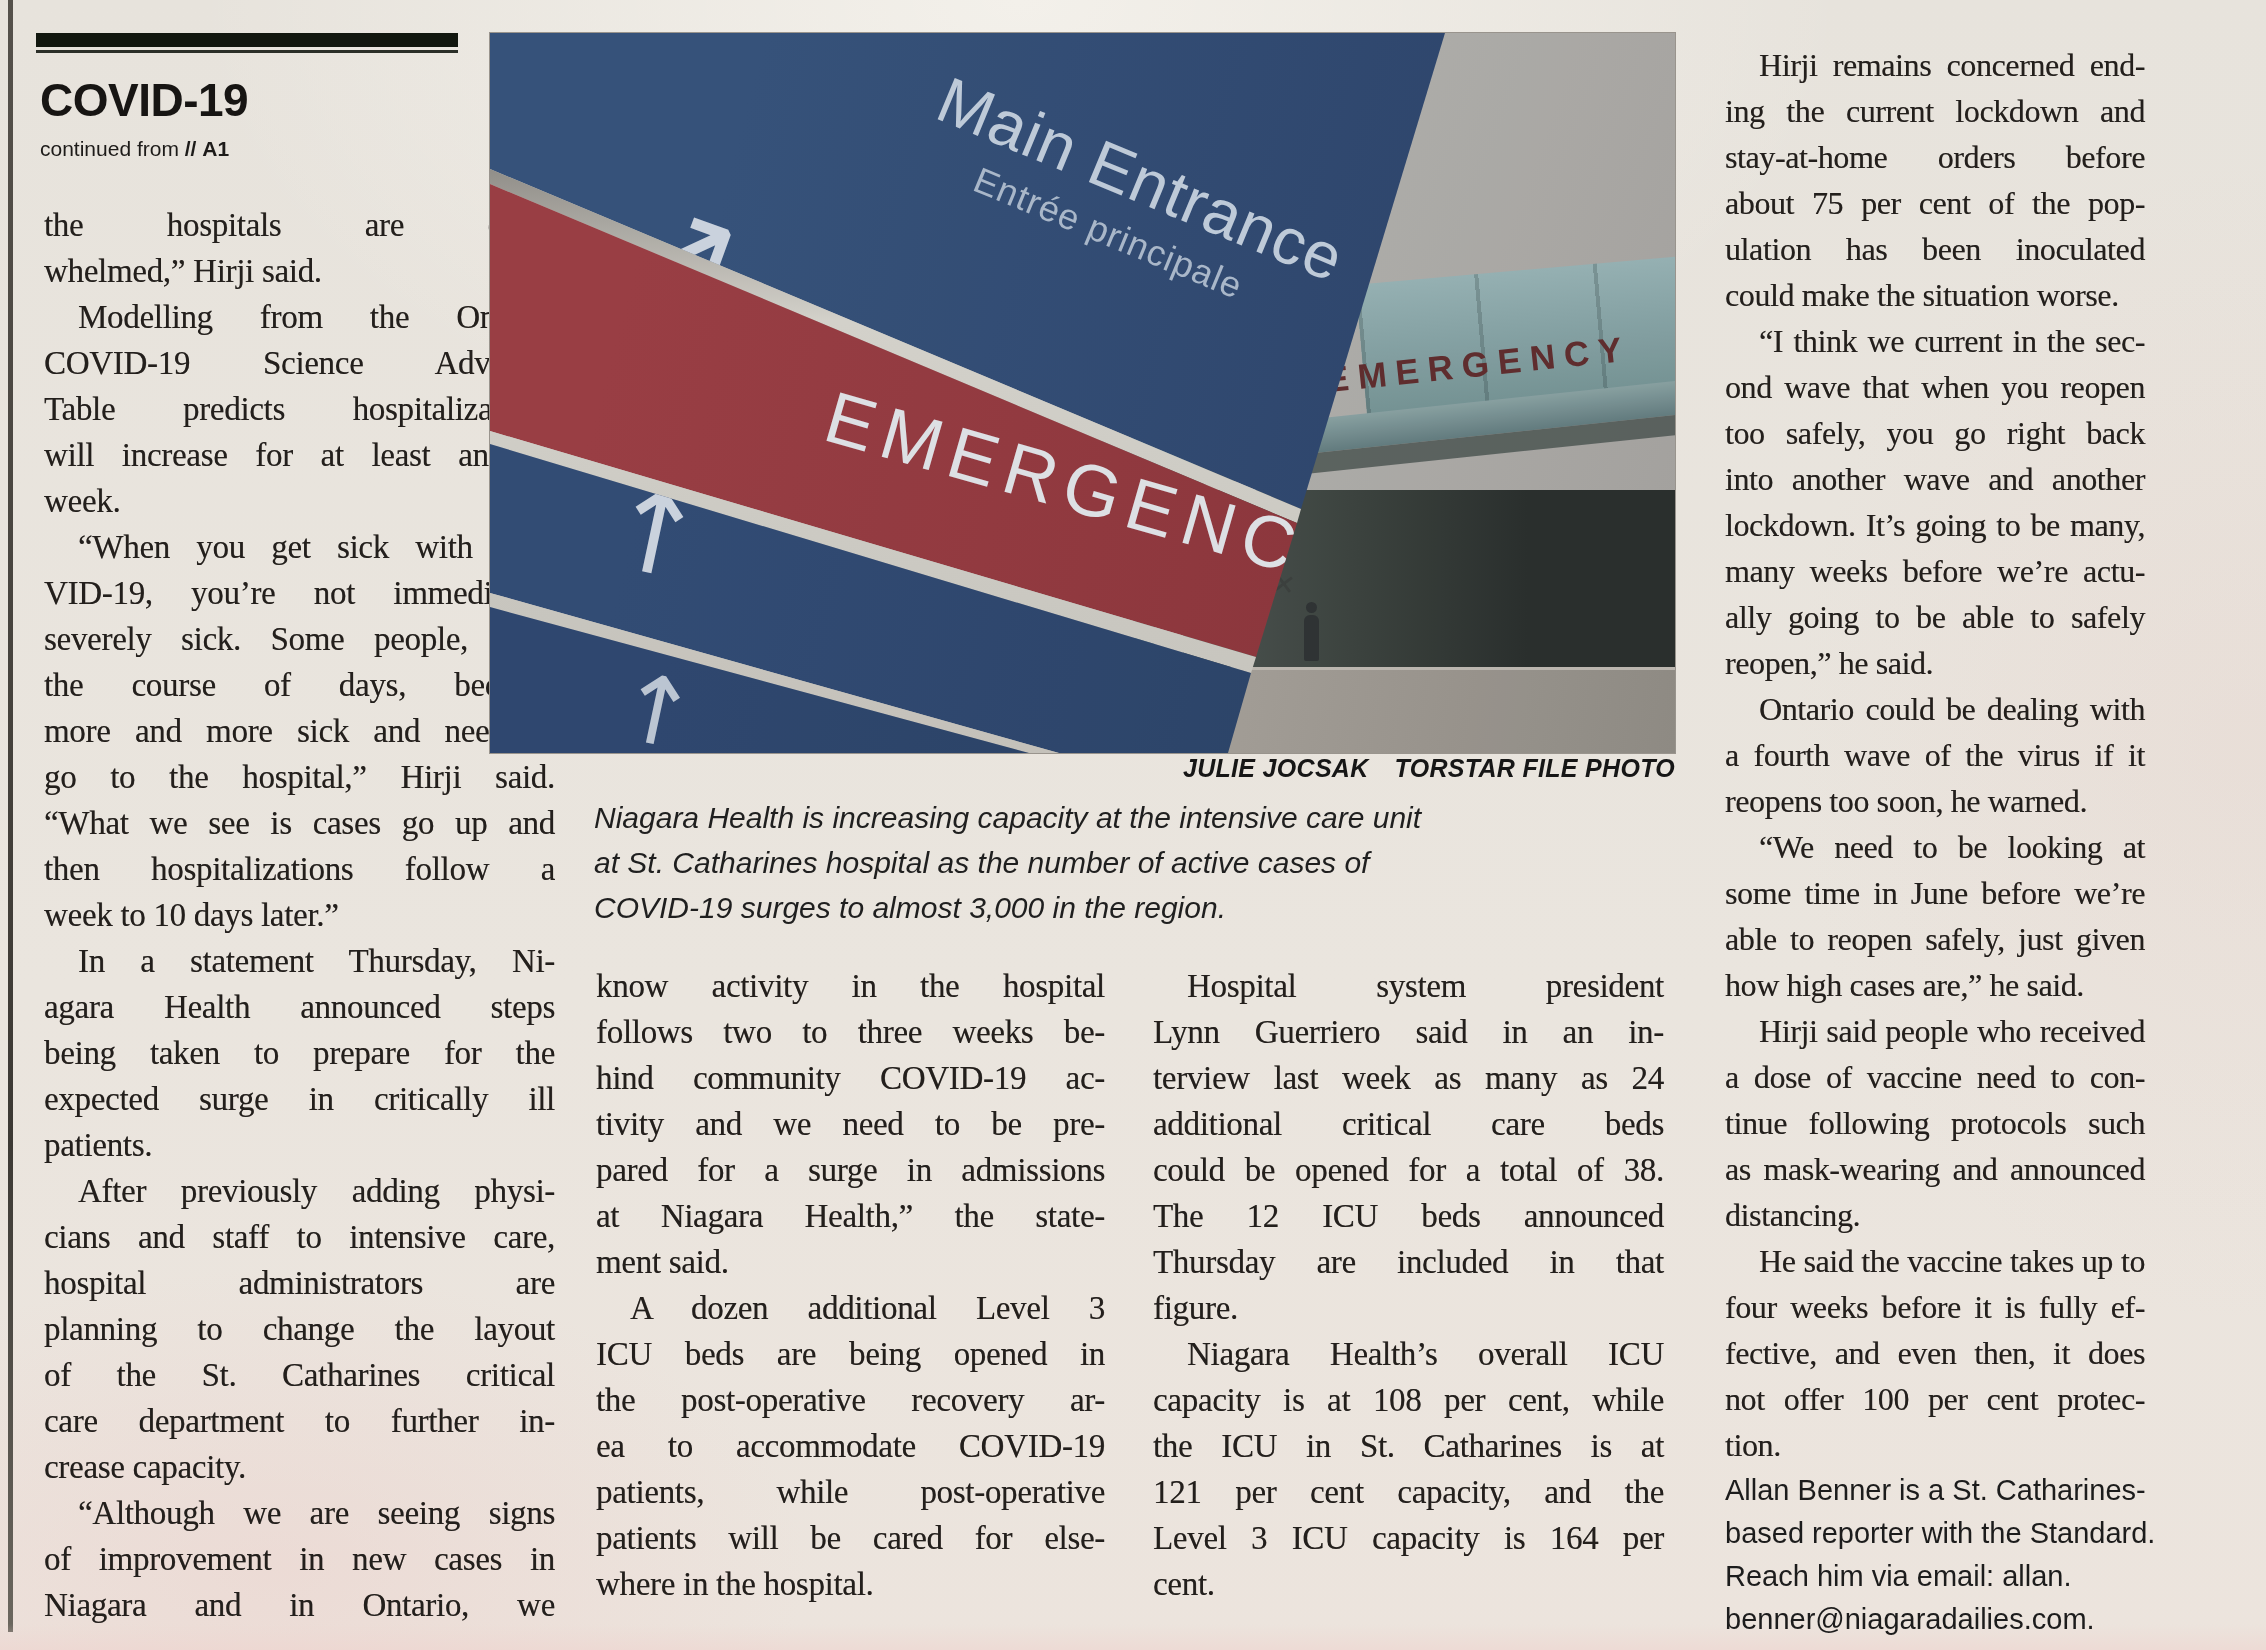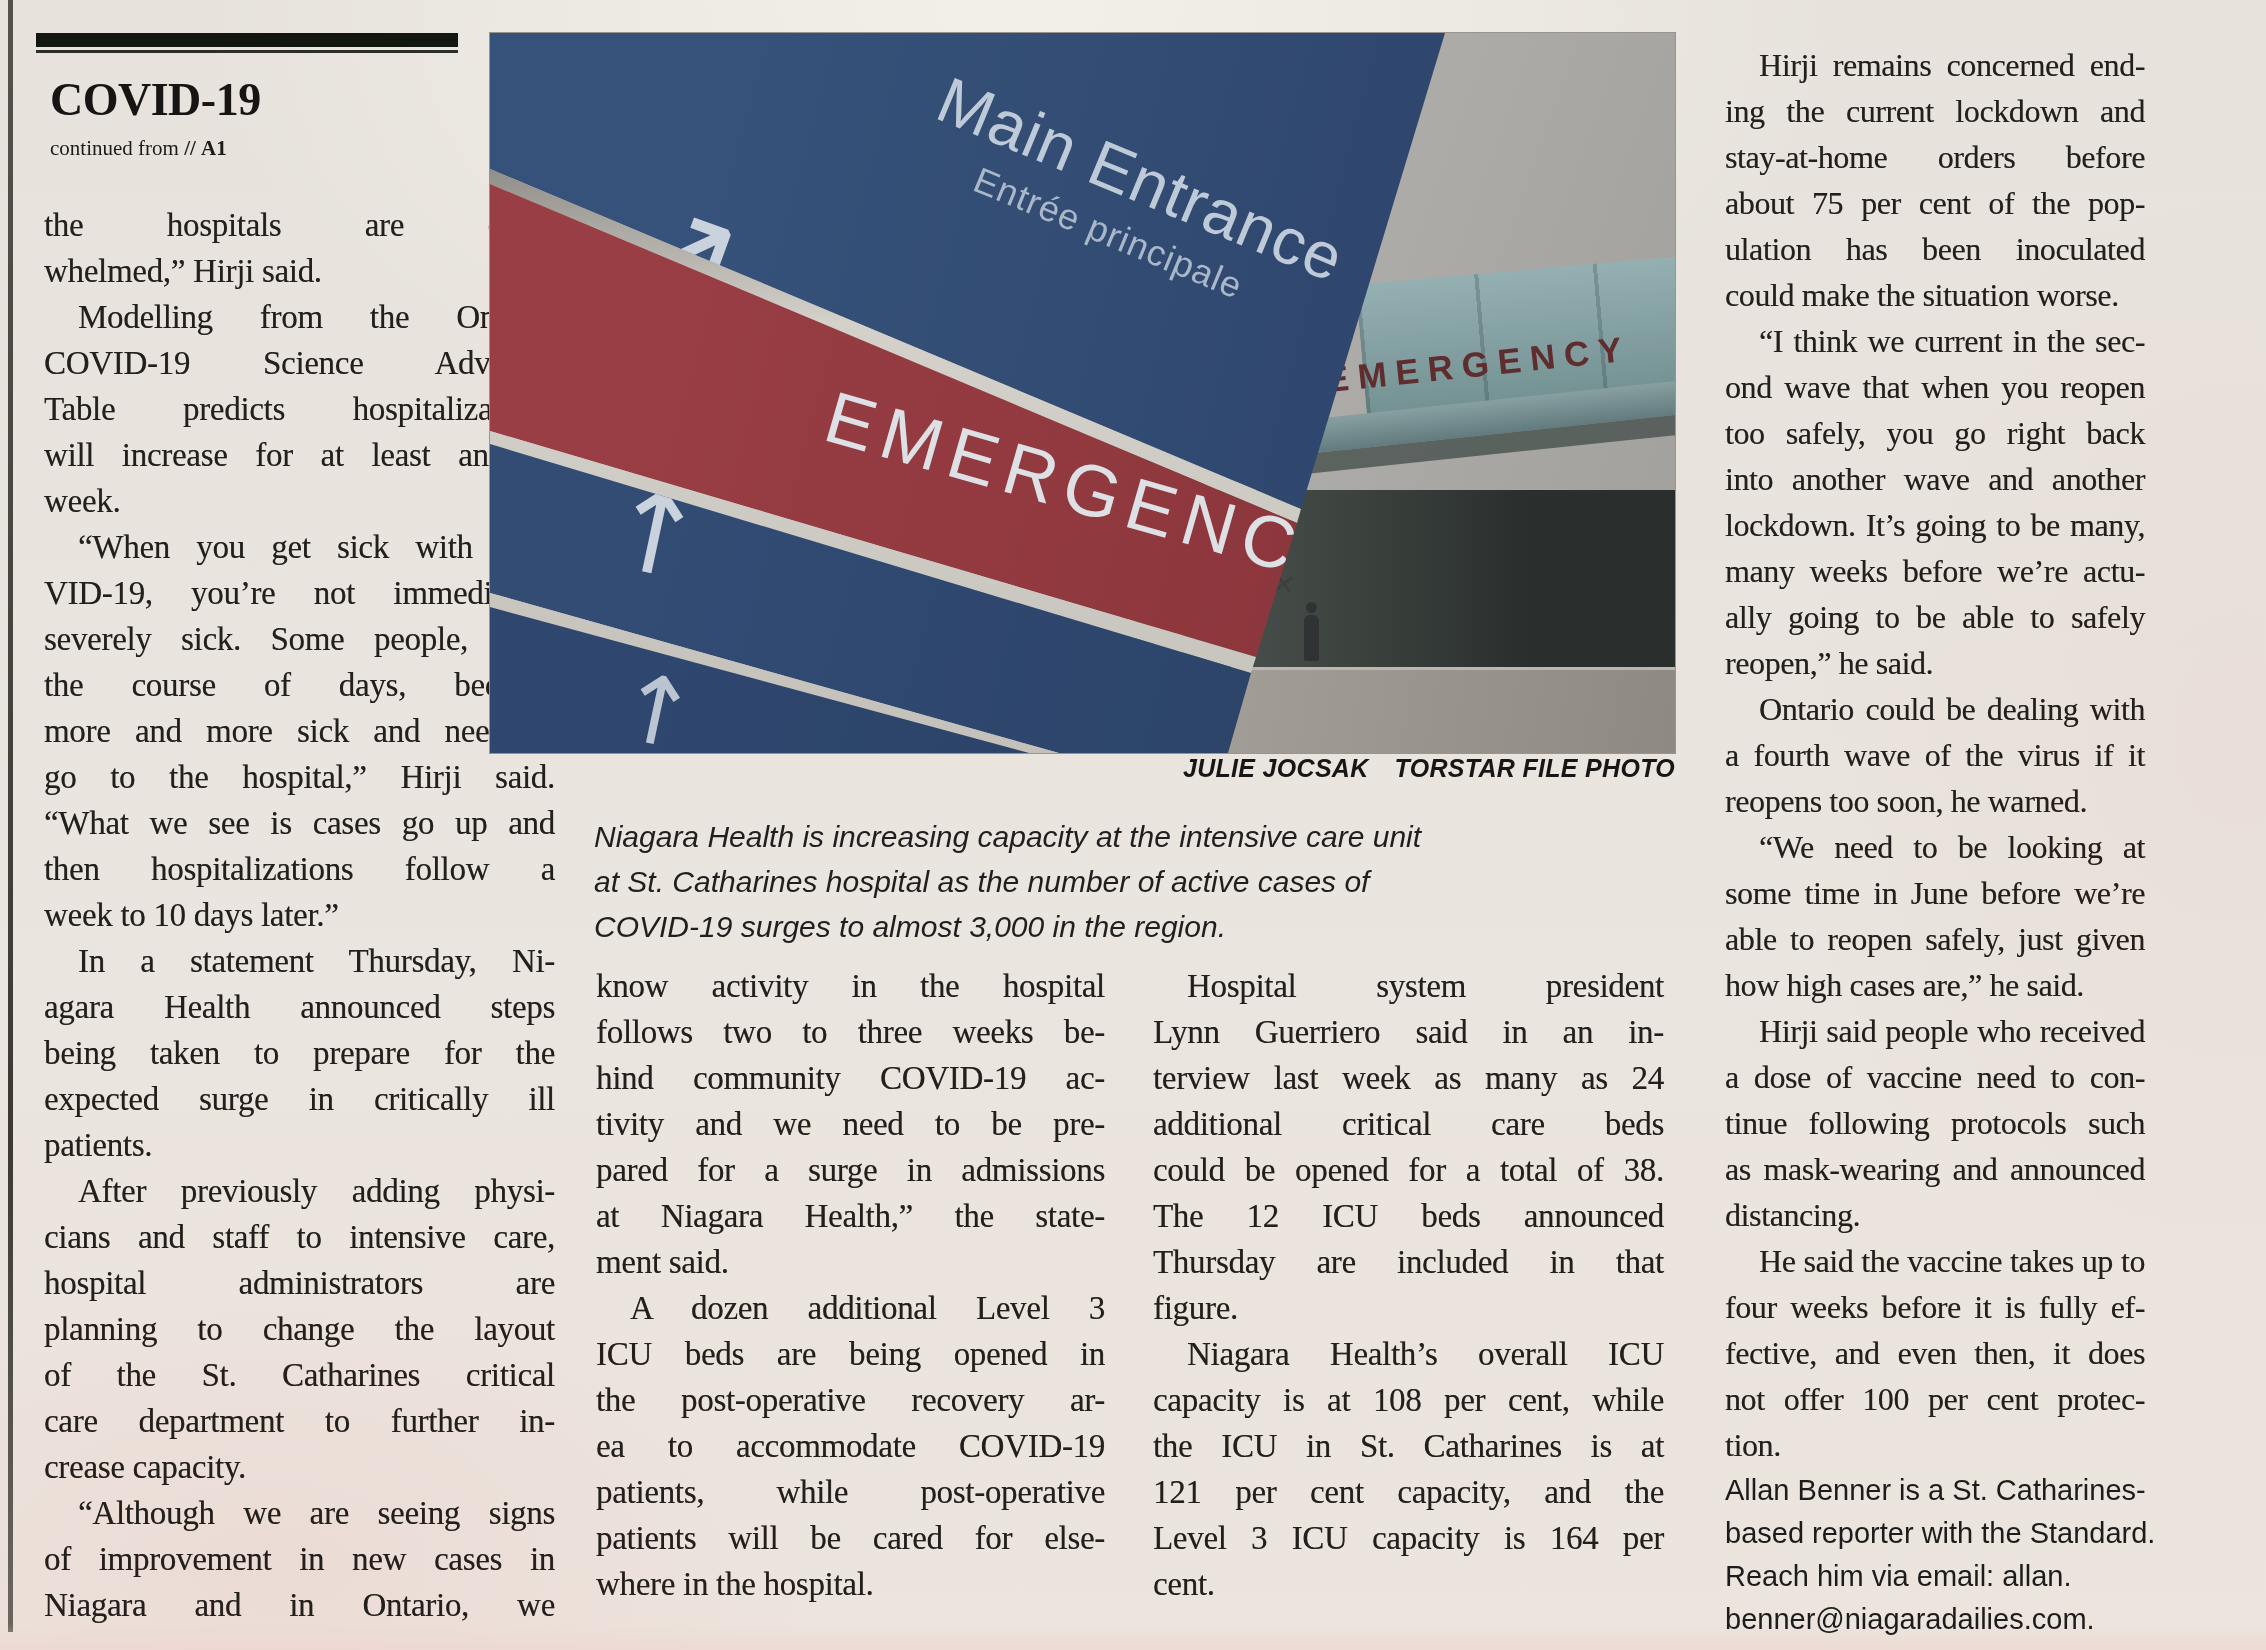--- a/index.html
+++ b/index.html
@@ -10,22 +10,22 @@
       radial-gradient(1188px 693px at 45% 0%, rgba(255,253,248,.50), transparent 70%),
       linear-gradient(180deg,#e7e3dc,#eae5de 60%,#ece4dd);
     font-family:"Liberation Serif","DejaVu Serif",serif;color:#231f1c;}
   .bottom-strip{position:absolute;left:0;right:0;bottom:0;height:26px;
     background:linear-gradient(to bottom, rgba(240,214,209,0), rgba(238,211,206,.55));}
   .left-rule{position:absolute;left:8px;top:0;width:5px;height:1632px;
     background:linear-gradient(to bottom,#55514b,#3c3934 70%,#6b675f);}
   .top-bar{position:absolute;left:36px;top:33px;width:422px;height:14px;background:#12170f;}
   .top-bar-line{position:absolute;left:36px;top:50px;width:422px;height:3px;background:#2b2f28;}
 
-  .masthead{position:absolute;left:50px;top:73px;width:515px;
-    font-family:Liberation Serif, serif;}
+  .masthead{position:absolute;left:40px;top:73px;width:515px;
+    font-family:Liberation Sans, sans-serif;}
   .section-label{font-size:46px;font-weight:700;letter-spacing:-0.5px;color:#171513;}
   .continued{margin-top:10px;font-size:21px;color:#1d1b19;}
   .continued .slashes,.continued .pg{font-weight:700;}
 
   
   .col{position:absolute;font-size:33px;line-height:46px;letter-spacing:-0.3px;
     text-shadow:0.2px 0.2px 0 rgba(35,31,28,.55);}
   .col .ln{text-align:justify;text-align-last:justify;}
   .col .ln.end{text-align-last:left;}
   .col .ln.ind{padding-left:34px;}
@@ -36,21 +36,21 @@
 
   .byline{position:absolute;left:1725px;top:1469px;width:455px;
     font-family:"Liberation Sans","DejaVu Sans",sans-serif;font-size:29px;line-height:43px;color:#1c1c1c;}
   .byline .ln{text-align:left;}
 
   
   .caption-block{position:absolute;left:594px;top:754px;width:1081px;
     font-family:"Liberation Sans","DejaVu Sans",sans-serif;font-style:italic;}
   .credit{font-size:25px;font-weight:700;color:#161616;text-align:right;letter-spacing:0.3px;}
   .credit .credit-gap{display:inline-block;width:26px;}
-  .caption-lines{margin-top:31px;font-size:30px;line-height:45px;color:#1f1f1f;}
+  .caption-lines{margin-top:12px;font-size:30px;line-height:45px;color:#1f1f1f;}
 
   
   .photo{position:absolute;left:490px;top:33px;width:1185px;height:720px;overflow:hidden;
     outline:1px solid #9a958d;filter:contrast(.97) saturate(.9);}
   .sky{position:absolute;inset:0;
     background:linear-gradient(110deg,#c9c6c1,#b6b4b0 45%,#a2a09d 100%);}
   .roofbox{position:absolute;left:871px;top:236px;width:356px;height:139px;
     background:
       repeating-linear-gradient(90deg, rgba(40,60,60,.25) 0 4px, transparent 4px 119px),
       linear-gradient(180deg,#93b2b4,#6f9193);

